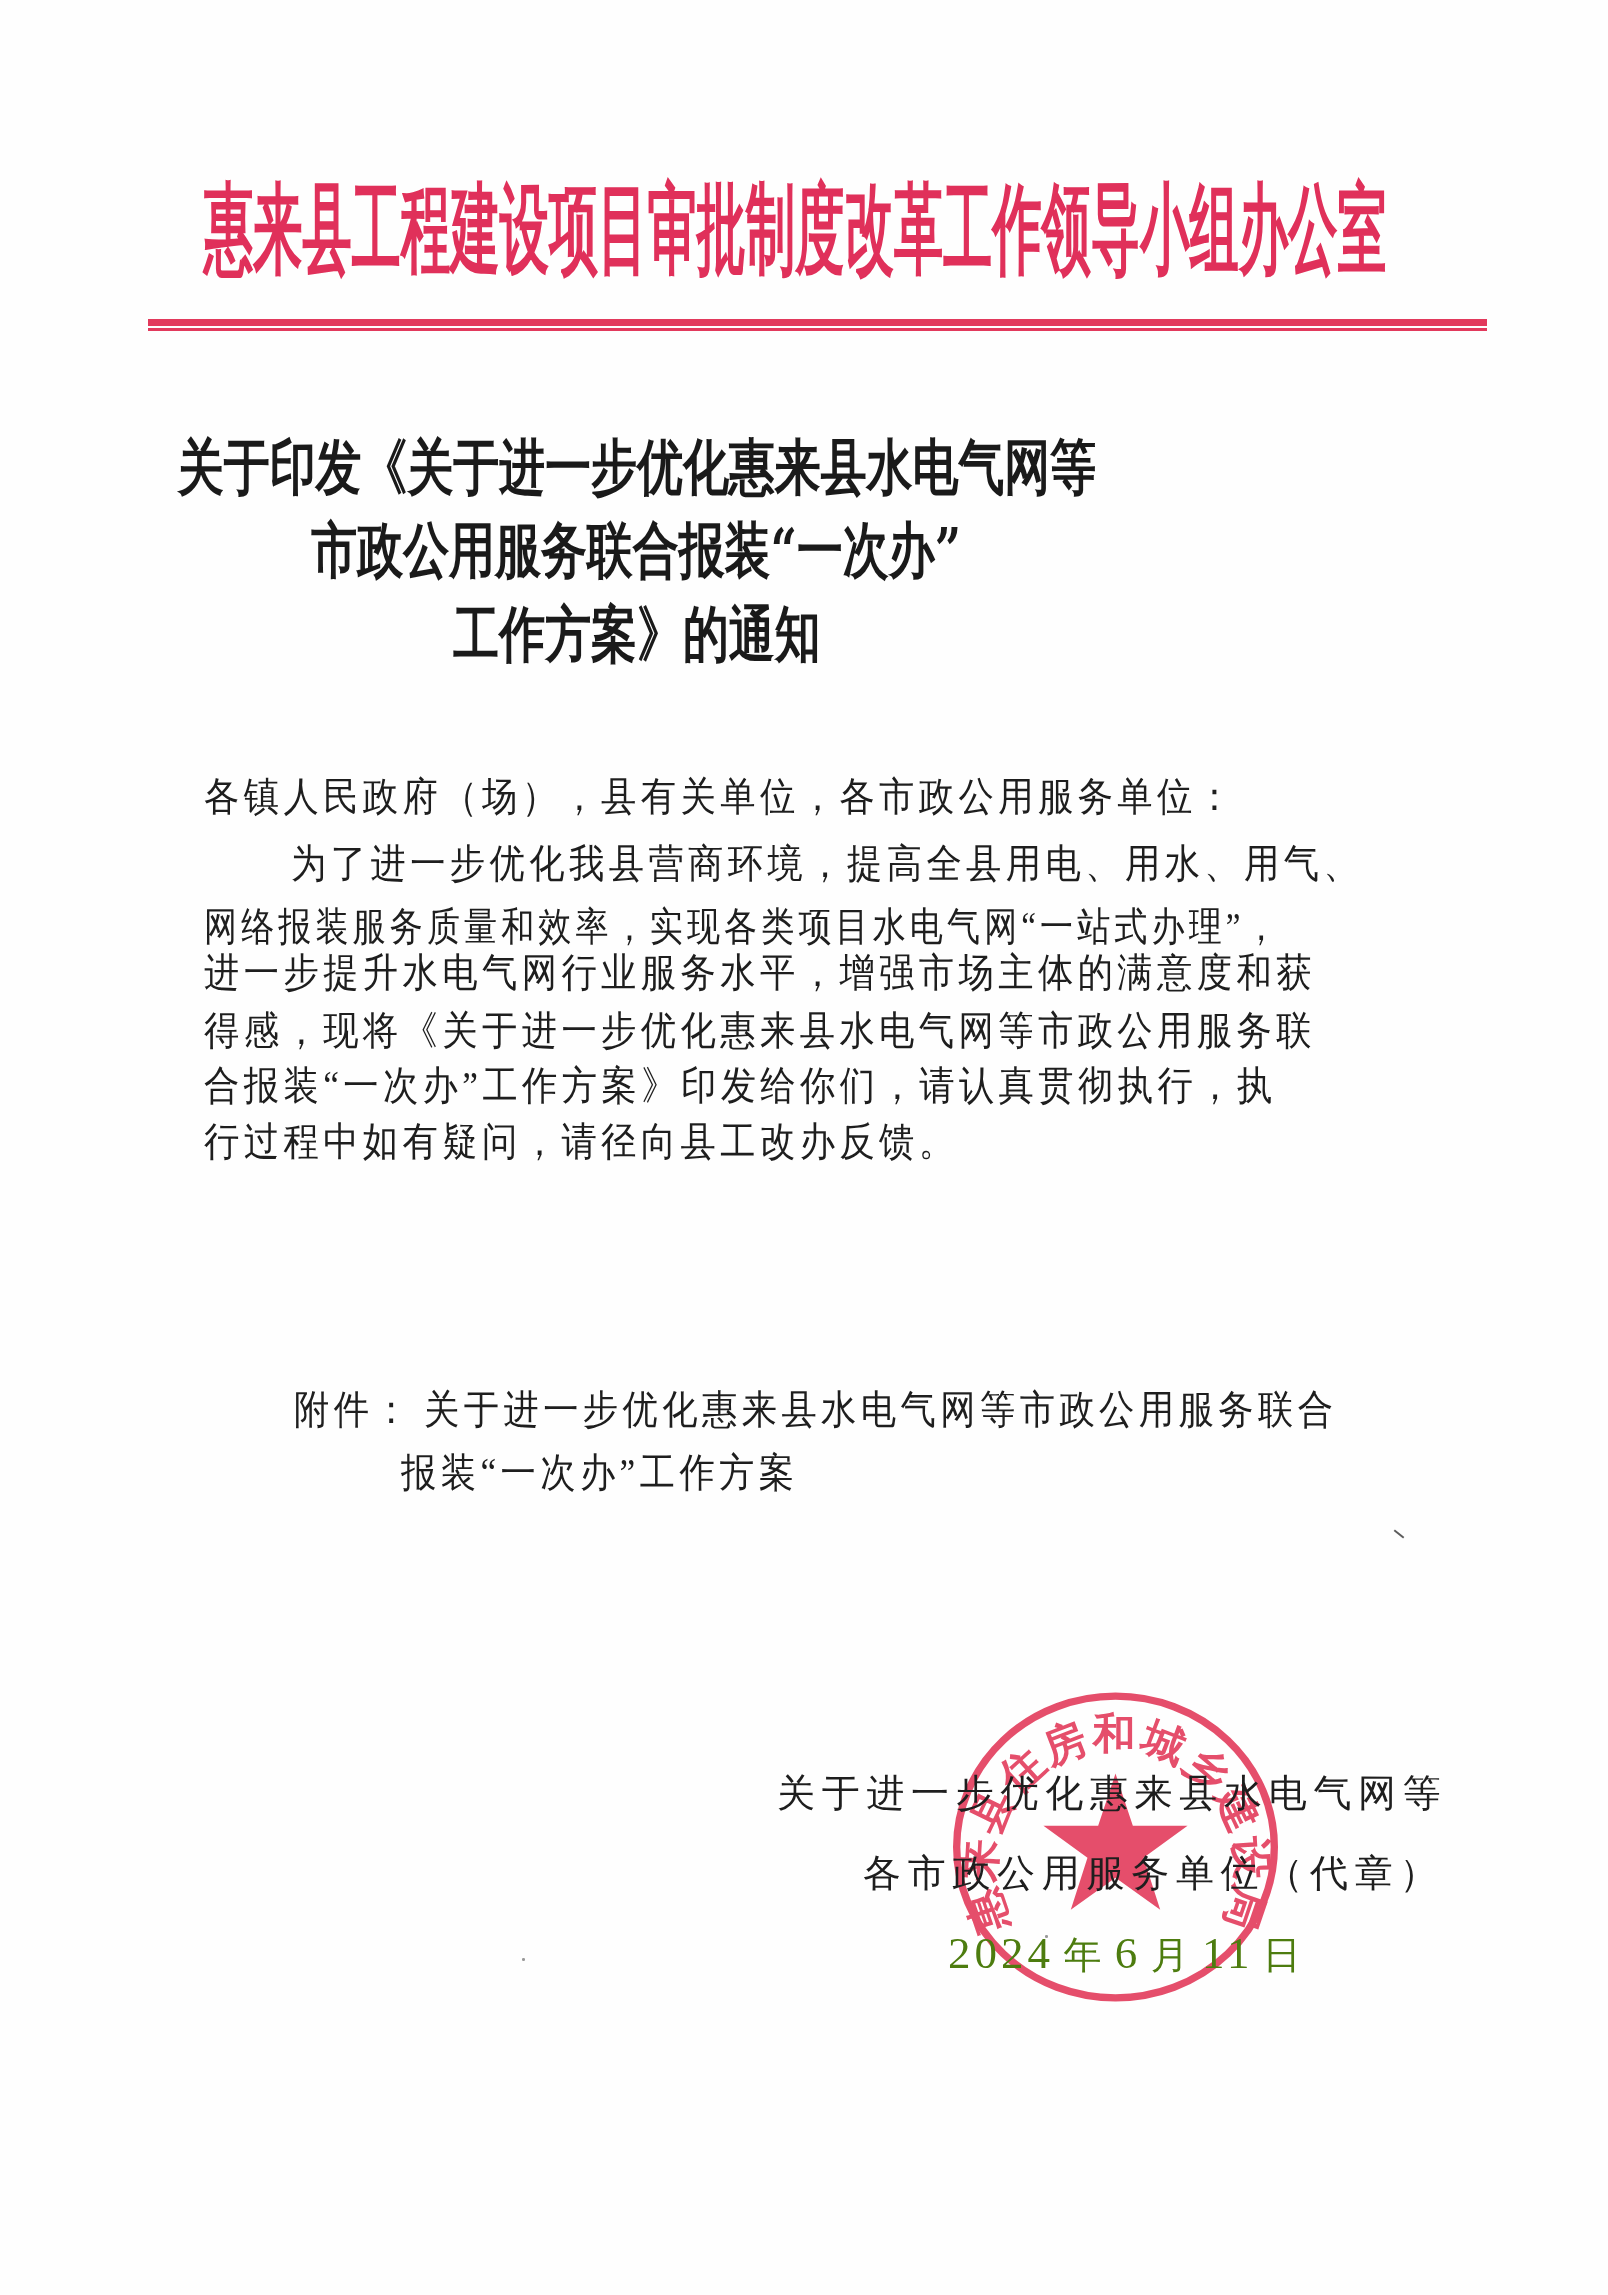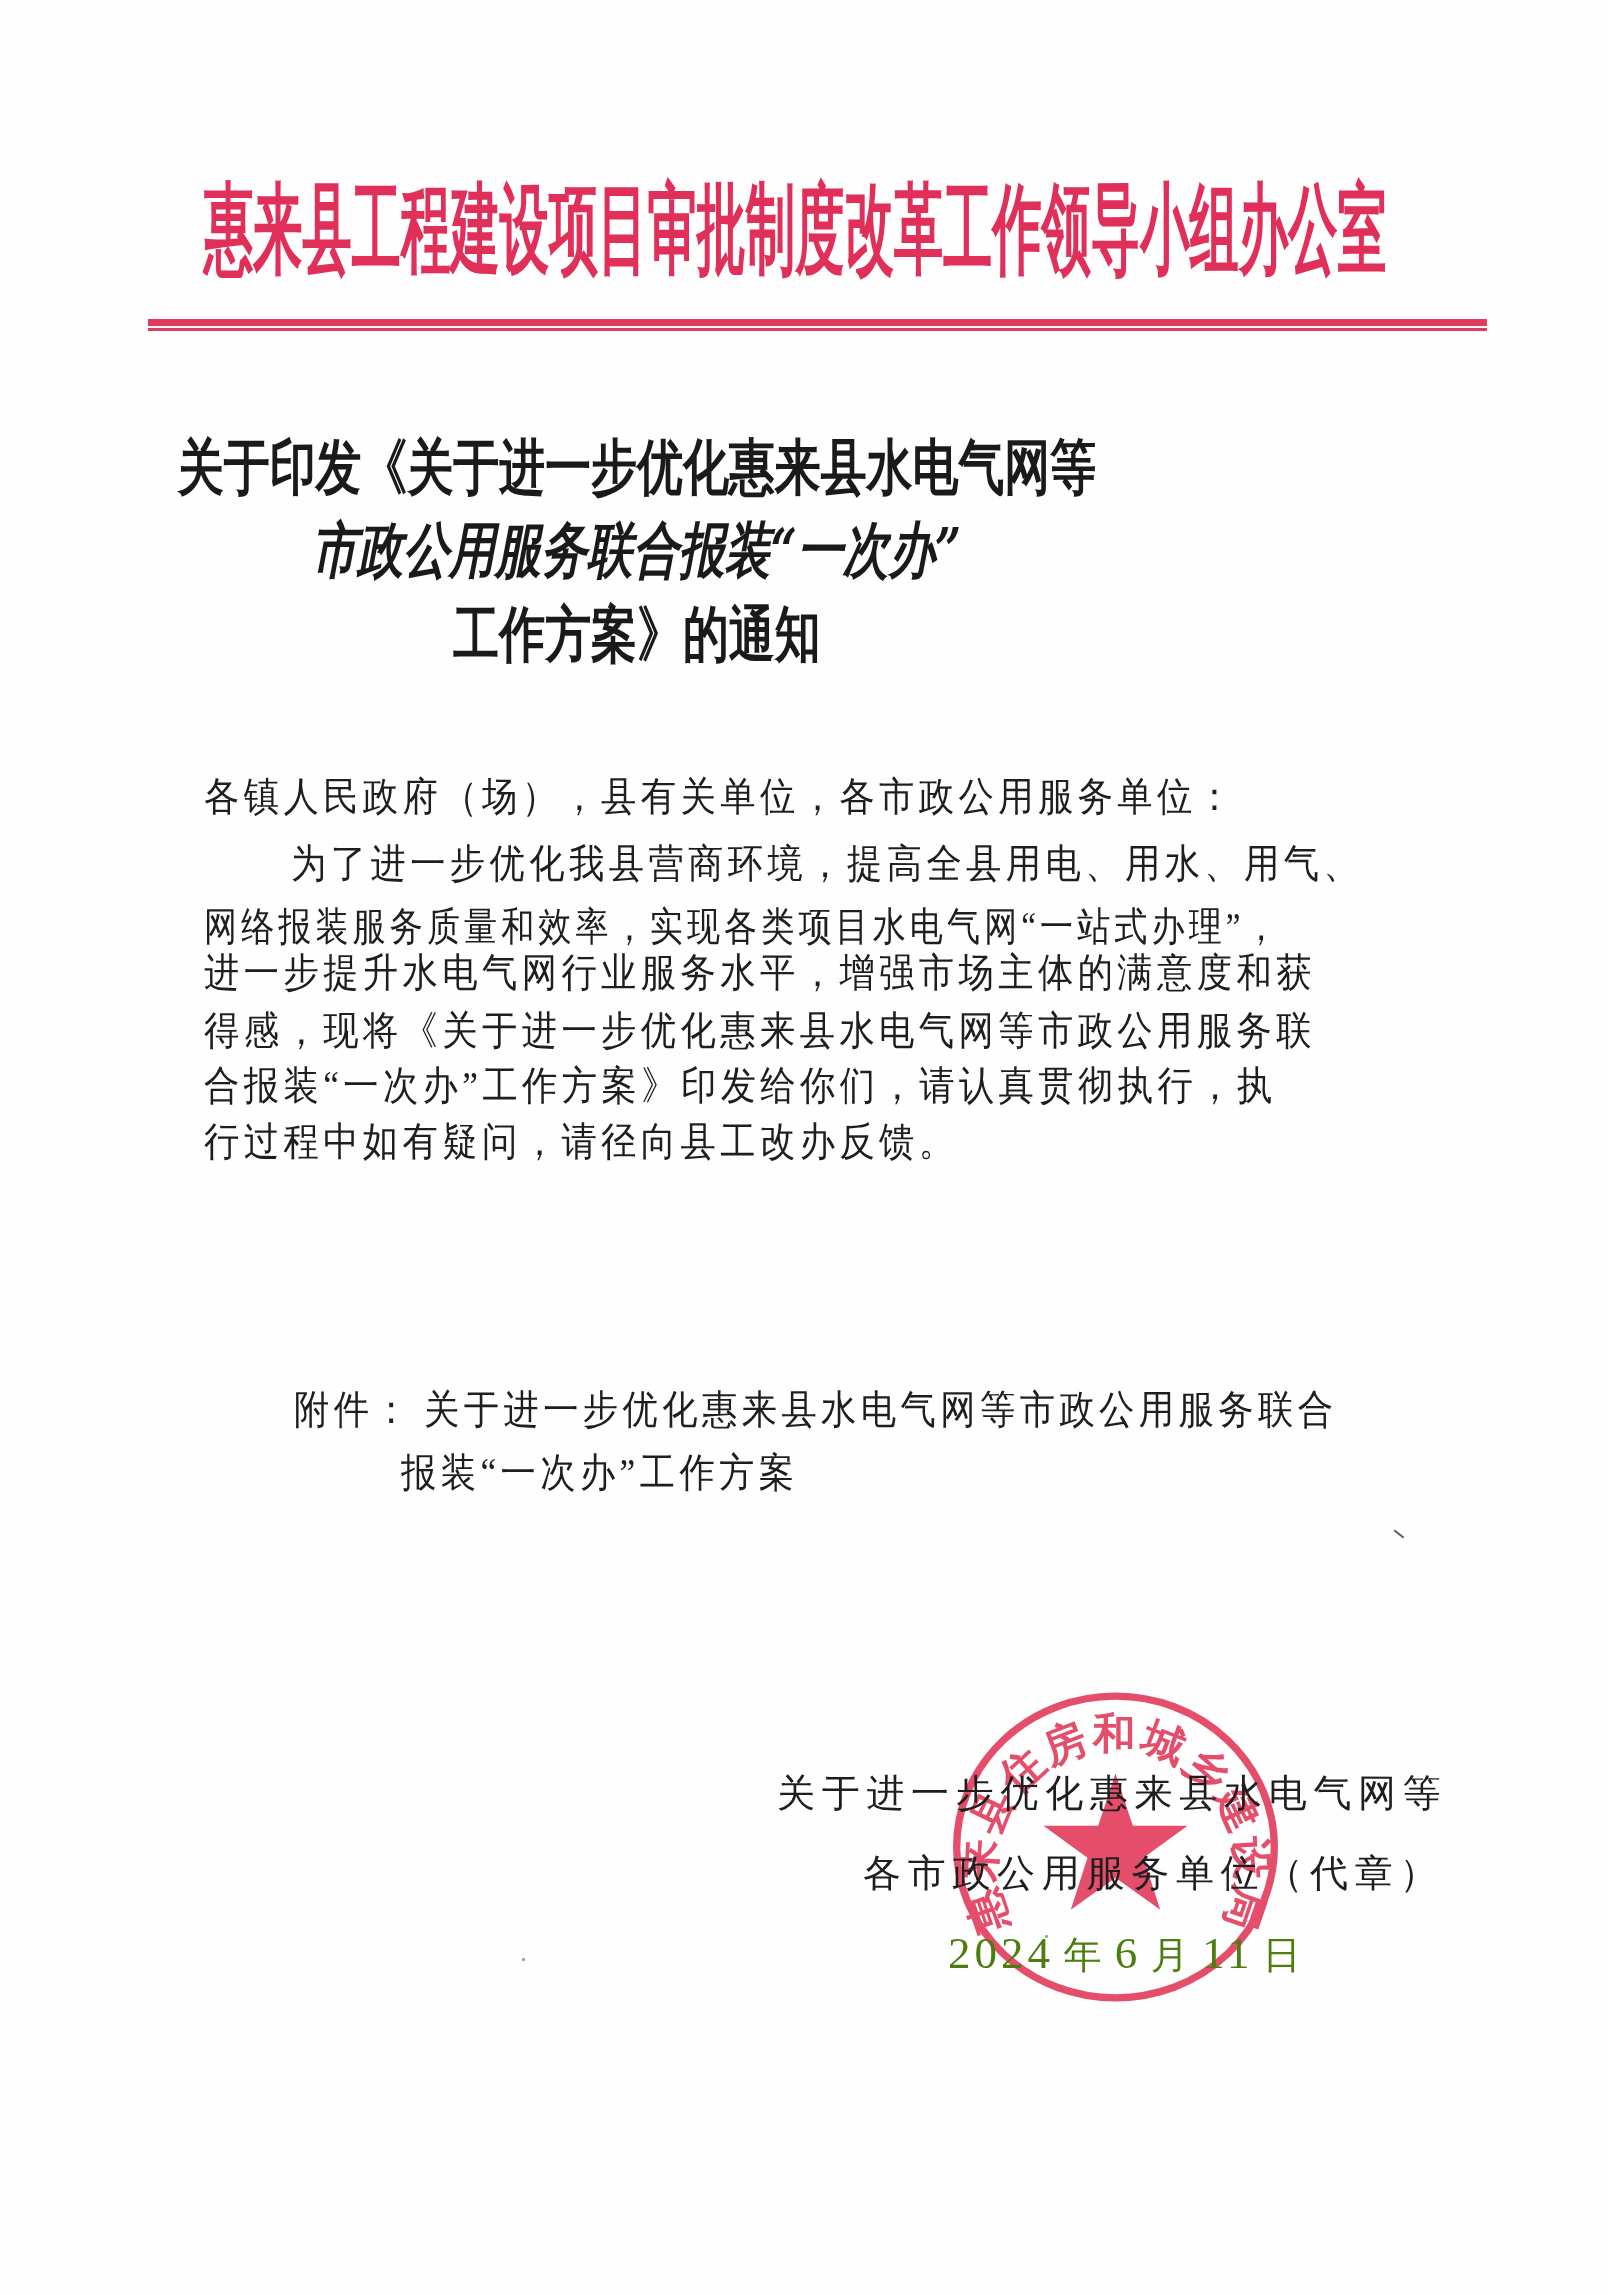--- a/index.html
+++ b/index.html
@@ -61,21 +61,21 @@
       font-weight: bold;
       font-size: 56px;
       color: #1a1a1a;
     }
     .doc-heading span.inner {
       display: inline-block;
       transform: scaleX(0.82) scaleY(1.08);
       transform-origin: center center;
     }
     .heading-l1 { top: 433px; height: 67px; line-height: 67px; }
-    .heading-l2 { top: 516px; height: 67px; line-height: 67px; font-style: italic; }
+    .heading-l2 { top: 516px; height: 67px; line-height: 67px; }
     .heading-l3 { top: 600px; height: 67px; line-height: 67px; }
 
     
     .body-line {
       font-family: Liberation Serif, serif;
       font-size: 38px;
       line-height: 53px;
       height: 53px;
       color: #1e1e1e;
       letter-spacing: 4.7px;

